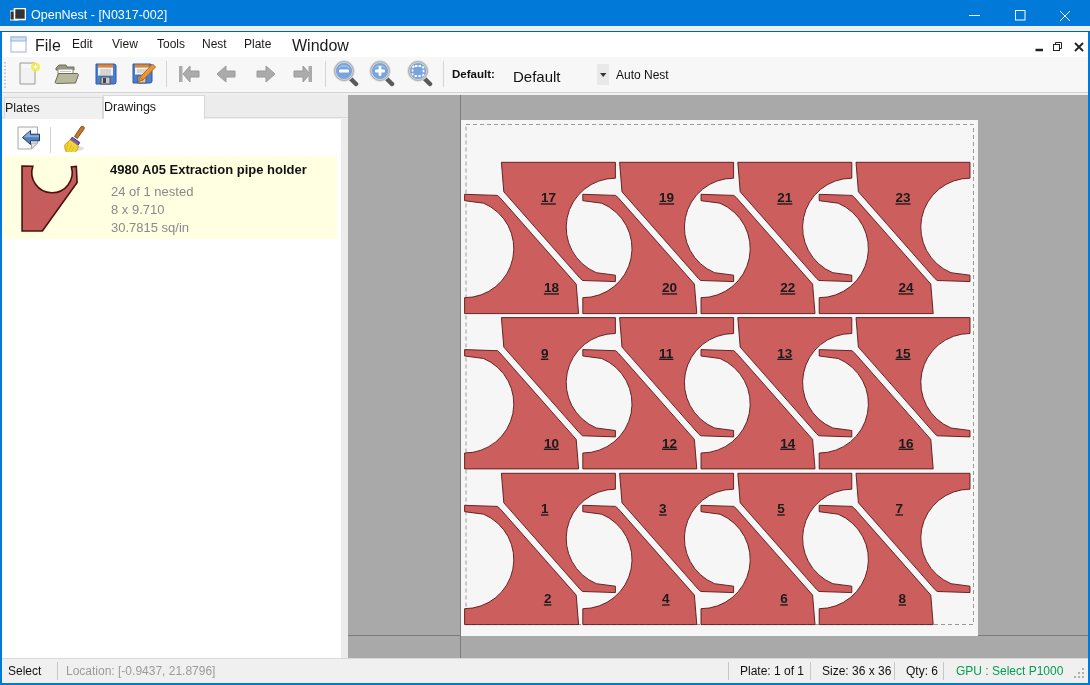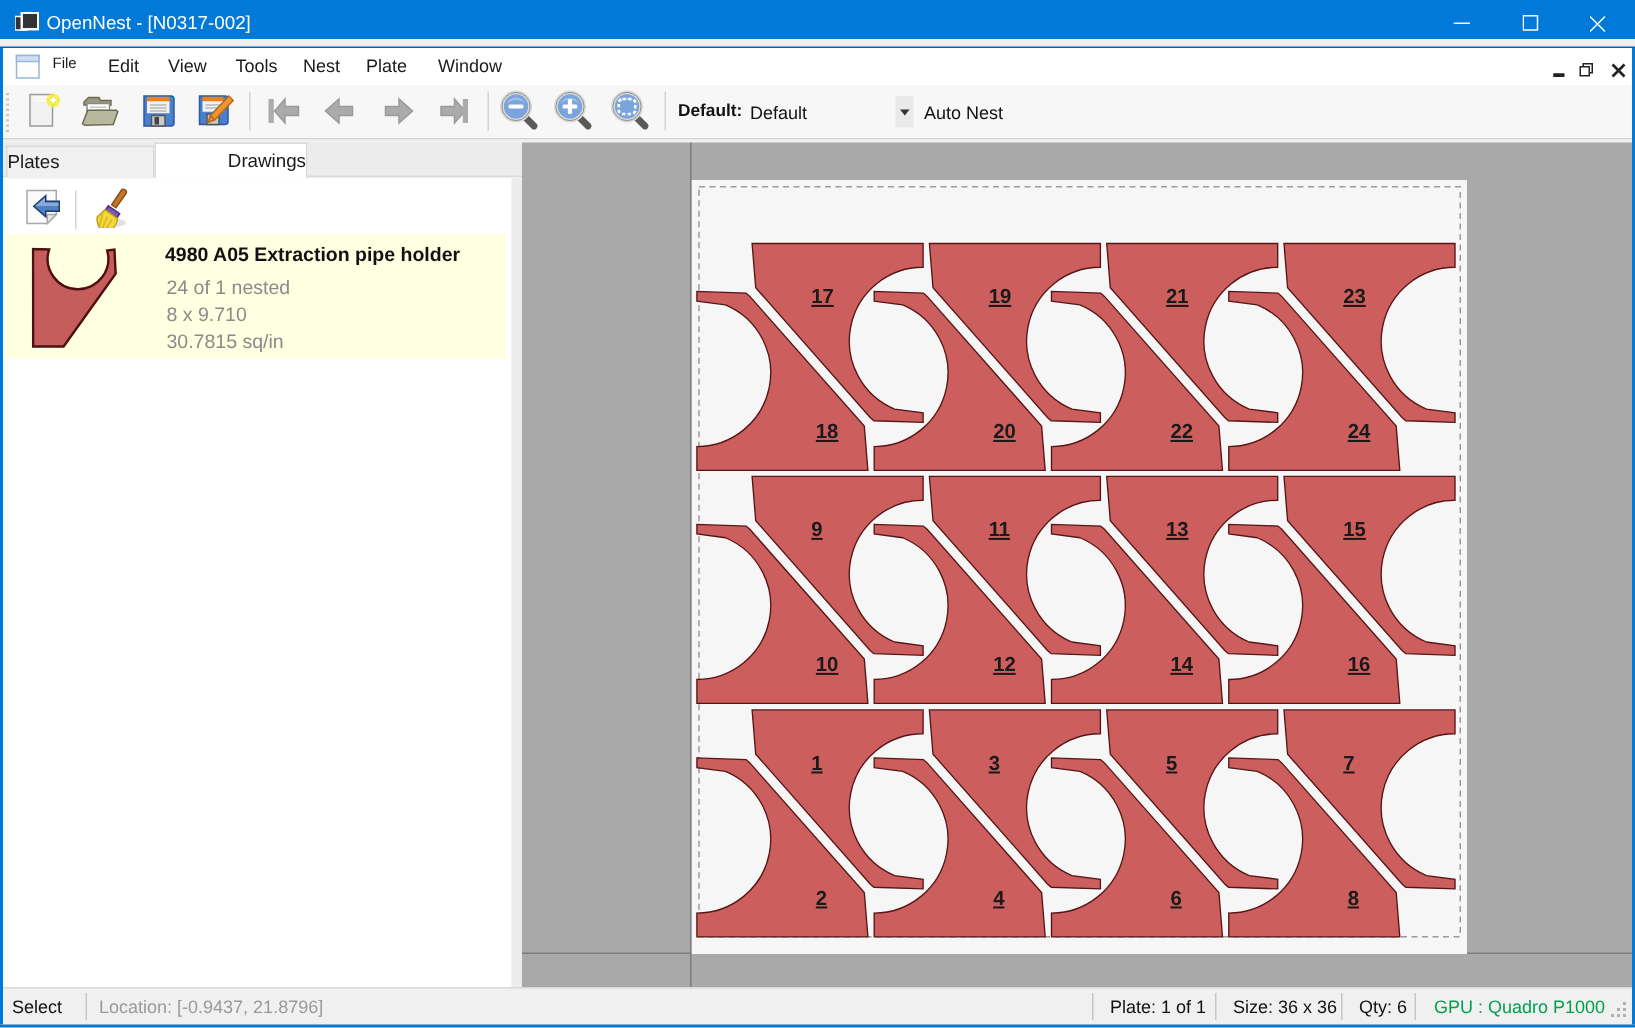--- a/index.html
+++ b/index.html
@@ -21,27 +21,27 @@
       <path d="M0 11 l10 10 M10 11 l-10 10" stroke="#fff"></path>
     </svg>
 </div>
 <div class="abs" style="left:0;top:31px;width:1090px;height:1px;background:#0063bb"></div>
 
 <div class="abs" style="left:0;top:32px;width:1090px;height:25px;background:#fff">
  <svg class="abs" style="left:10px;top:4px" width="17" height="17" viewBox="0 0 17 17">
       <rect x="1" y="1" width="15" height="15" fill="#fdfdfd" stroke="#9ab6d8"></rect>
       <rect x="1" y="1" width="15" height="4" fill="#cfe0f2" stroke="#9ab6d8"></rect>
     </svg>
- <div class="abs menu" style="left:35px;top:5px;font-size:10px;color:#1a1a1a">File</div>
+ <div class="abs menu" style="left:35px;top:5px;font-size:16px;color:#1a1a1a">File</div>
  <div class="abs menu" style="left:72px;top:5px;font-size:12px;color:#1a1a1a">Edit</div>
  <div class="abs menu" style="left:112px;top:5px;font-size:12px;color:#1a1a1a">View</div>
  <div class="abs menu" style="left:157px;top:5px;font-size:12px;color:#1a1a1a">Tools</div>
  <div class="abs menu" style="left:202px;top:5px;font-size:12px;color:#1a1a1a">Nest</div>
  <div class="abs menu" style="left:244px;top:5px;font-size:12px;color:#1a1a1a">Plate</div>
- <div class="abs menu" style="left:292px;top:5px;font-size:12px;color:#1a1a1a">Window</div>
+ <div class="abs menu" style="left:292px;top:5px;font-size:16px;color:#1a1a1a">Window</div>
  <svg class="abs" style="left:1026px;top:9px" width="60" height="12" viewBox="0 0 60 12">
    <path d="M9.5 9 h7.5" stroke="#222" stroke-width="2.5"></path>
    <rect x="27.5" y="3.5" width="6" height="6" fill="none" stroke="#222"></rect>
       <path d="M29.5 3.5 v-2 h6 v6 h-2" fill="none" stroke="#222"></path>
    <path d="M49 2 l8 8 M57 2 l-8 8" stroke="#222" stroke-width="1.8"></path>
  </svg>
 </div>
 
 <div class="abs" style="left:0;top:57px;width:1090px;height:36px;background:#f7f7f7;border-bottom:1px solid #d4d4d4"></div>
 <svg class="abs" style="left:3px;top:60px" width="4" height="30">
@@ -109,21 +109,21 @@
     <line x1="18" y1="18" x2="24" y2="24" stroke="#5a5a5a" stroke-width="4.5" stroke-linecap="round"></line>
     <circle cx="12" cy="11" r="9.4" fill="#7aa4dc" stroke="#d9d9d9" stroke-width="2.6"></circle>
     <circle cx="12" cy="11" r="9.4" fill="none" stroke="#8a8a8a" stroke-width="0.6"></circle>
     <path d="M12 5 a6.5 6.5 0 0 1 6 4 a9 9 0 0 0 -12 0 a6.5 6.5 0 0 1 6 -4" fill="#a8c6ea" opacity="0.8"></path>
     <rect x="6.5" y="6" width="11" height="10" rx="2.5" fill="none" stroke="#fff" stroke-width="1.8" stroke-dasharray="2.2 1.6"></rect>
   </svg>
 <div style="position:absolute;left:166px;top:61px;width:1px;height:26px;background:#d4d4d4"></div>
 <div style="position:absolute;left:325px;top:61px;width:1px;height:26px;background:#d4d4d4"></div>
 <div style="position:absolute;left:443px;top:61px;width:1px;height:26px;background:#d4d4d4"></div>
 <div class="abs" style="left:452px;top:68px;font-size:11.5px;font-weight:bold;color:#111">Default:</div>
-<div class="abs" style="left:500px;top:68px;font-size:12px;color:#111">Default</div>
+<div class="abs" style="left:513px;top:68px;font-size:15px;color:#111">Default</div>
 <div class="abs" style="left:597px;top:64px;width:12px;height:21px;background:#e9e9e9"></div>
 <svg class="abs" style="left:599px;top:71px" width="9" height="8">
     <path d="M1 2 l3.2 4 3.2 -4 z" fill="#333"></path>
   </svg>
 <div class="abs" style="left:616px;top:68px;font-size:12px;color:#111">Auto Nest</div>
 
 <div class="abs" style="left:0;top:93px;width:1090px;height:565px;background:#f0f0f0"></div>
 
 <div class="abs" style="left:348px;top:95px;width:742px;height:563px;background:#a9a9a9"></div>
 <div class="abs" style="left:460px;top:95px;width:1px;height:563px;background:#7c7c7c"></div>
@@ -204,21 +204,21 @@
 <use href="#pA"></use>
       <use href="#pA" transform="rotate(180 38.6 75.65)"></use>
 <text x="39.5" y="40" class="pn">7</text>
 <text x="42.5" y="130" class="pn">8</text>
 </g>
 <style>.pn{font:bold 13.5px "Liberation Sans",sans-serif;fill:#1a1a1a;text-anchor:start;text-decoration:underline}</style>
 </svg>
 
 <div class="abs" style="left:2px;top:95px;width:346px;height:23px;background:#ececec;border-bottom:1px solid #d9d9d9"></div>
 <div class="abs" style="left:4px;top:97px;width:99px;height:21px;background:#f0f0f0;border:1px solid #d9d9d9;border-bottom:none;font-size:12.5px;color:#1a1a1a;text-align:left;line-height:20px">Plates</div>
-<div class="abs" style="left:103px;top:95px;width:102px;height:24px;background:#fff;border:1px solid #d9d9d9;border-bottom:none;font-size:12.5px;color:#1a1a1a;text-align:right;line-height:22px">Drawings</div>
+<div class="abs" style="left:103px;top:95px;width:102px;height:24px;background:#fff;border:1px solid #d9d9d9;border-bottom:none;font-size:12.5px;color:#1a1a1a;text-align:left;line-height:22px">Drawings</div>
 <div class="abs" style="left:2px;top:119px;width:339px;height:539px;background:#fff"></div>
 <div class="abs" style="left:341px;top:119px;width:7px;height:539px;background:#ececec"></div>
 <svg style="position:absolute;left:17px;top:126px" width="24" height="24" viewBox="0 0 24 24">
     <path d="M1 1 h19.5 v16 l-6 6 h-13.5 z" fill="#fbfbfb" stroke="#a8a8a8"></path>
     <path d="M14.5 17 h6 l-6 6 z" fill="#e4e4e4" stroke="#a8a8a8"></path>
     <path d="M5.5 11.5 L13.5 4.5 v3.7 h9 v6.6 h-9 v3.7 z" fill="#4f7fc0" stroke="#1c3a6a"></path>
     <path d="M6.5 11.3 L13 5.6 v3.6 h9 v2.1 h-15 z" fill="#93b2dc" opacity="0.85"></path>
   </svg>
 <div style="position:absolute;left:50px;top:127px;width:1px;height:26px;background:#d4d4d4"></div>
 <svg style="position:absolute;left:60px;top:124px" width="26" height="28" viewBox="0 0 26 28">
@@ -242,21 +242,21 @@
 <div class="abs" style="left:8px;top:664px;font-size:12px;color:#111">Select</div>
 <div class="abs" style="left:57px;top:662px;width:1px;height:18px;background:#c6c6c6"></div>
 <div class="abs" style="left:66px;top:664px;font-size:12px;color:#9a9a9a">Location: [-0.9437, 21.8796]</div>
 <div class="abs" style="left:728px;top:662px;width:1px;height:18px;background:#c6c6c6"></div>
 <div class="abs" style="left:740px;top:664px;font-size:12px;color:#111">Plate: 1 of 1</div>
 <div class="abs" style="left:810px;top:662px;width:1px;height:18px;background:#c6c6c6"></div>
 <div class="abs" style="left:822px;top:664px;font-size:12px;color:#111">Size: 36 x 36</div>
 <div class="abs" style="left:894px;top:662px;width:1px;height:18px;background:#c6c6c6"></div>
 <div class="abs" style="left:906px;top:664px;font-size:12px;color:#111">Qty: 6</div>
 <div class="abs" style="left:943px;top:662px;width:1px;height:18px;background:#c6c6c6"></div>
-<div class="abs" style="left:956px;top:664px;font-size:12px;color:#00a050">GPU : Quadro P1000</div>
+<div class="abs" style="left:956px;top:664px;font-size:12px;color:#00a050">GPU : Select P1000</div>
 <svg class="abs" style="left:1072px;top:668px" width="14" height="12">
     <g fill="#b0b0b0">
       <rect x="10" y="8" width="2" height="2"></rect>
       <rect x="6" y="8" width="2" height="2"></rect>
       <rect x="2" y="8" width="2" height="2"></rect>
       <rect x="10" y="4" width="2" height="2"></rect>
       <rect x="6" y="4" width="2" height="2"></rect>
       <rect x="10" y="0" width="2" height="2"></rect>
     </g>
   </svg>

